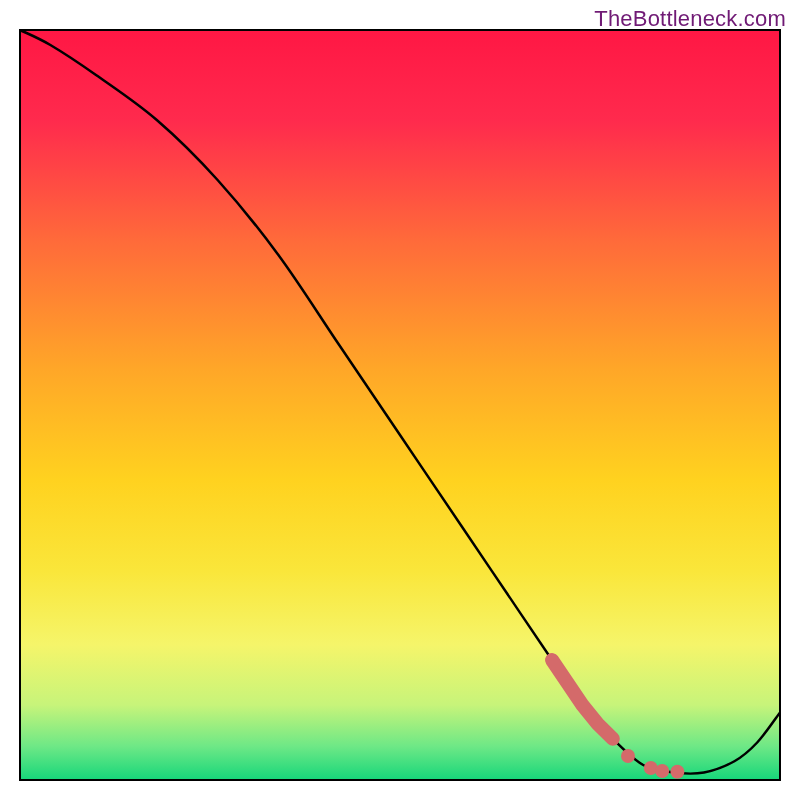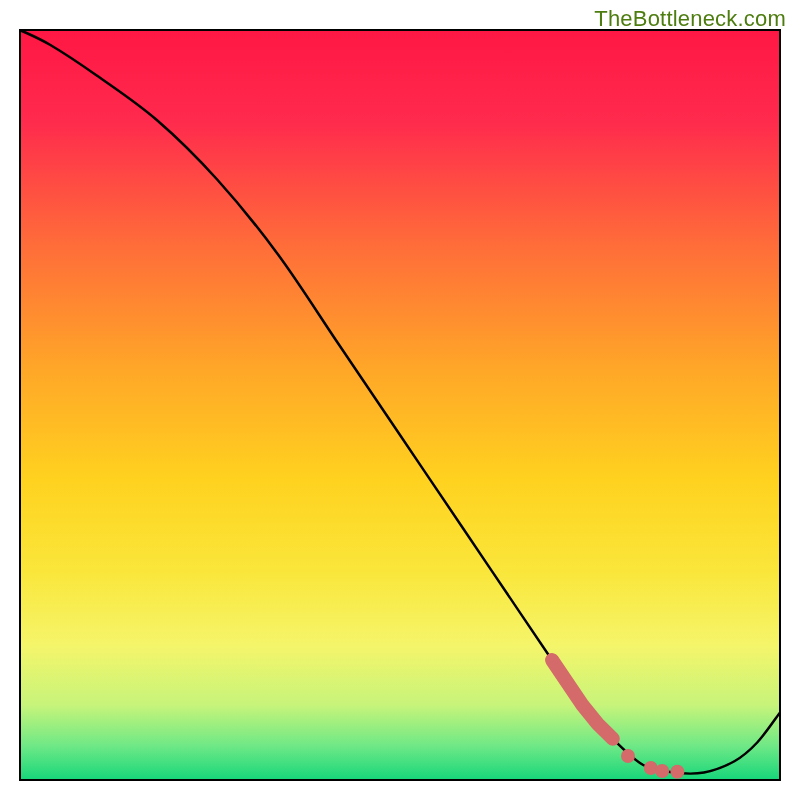--- a/index.html
+++ b/index.html
@@ -15,21 +15,21 @@
     position: relative;
     width: 800px;
     height: 800px;
   }
   .watermark {
     position: absolute;
     top: 6px;
     right: 14px;
     font-size: 22px;
     font-weight: 500;
-    color: #4d7c0f;
+    color: #701a75;
     letter-spacing: 0.2px;
     font-family: "Helvetica Neue", Arial, sans-serif;
     z-index: 5;
   }
   svg.plot {
     position: absolute;
     top: 0;
     left: 0;
     width: 800px;
     height: 800px;

